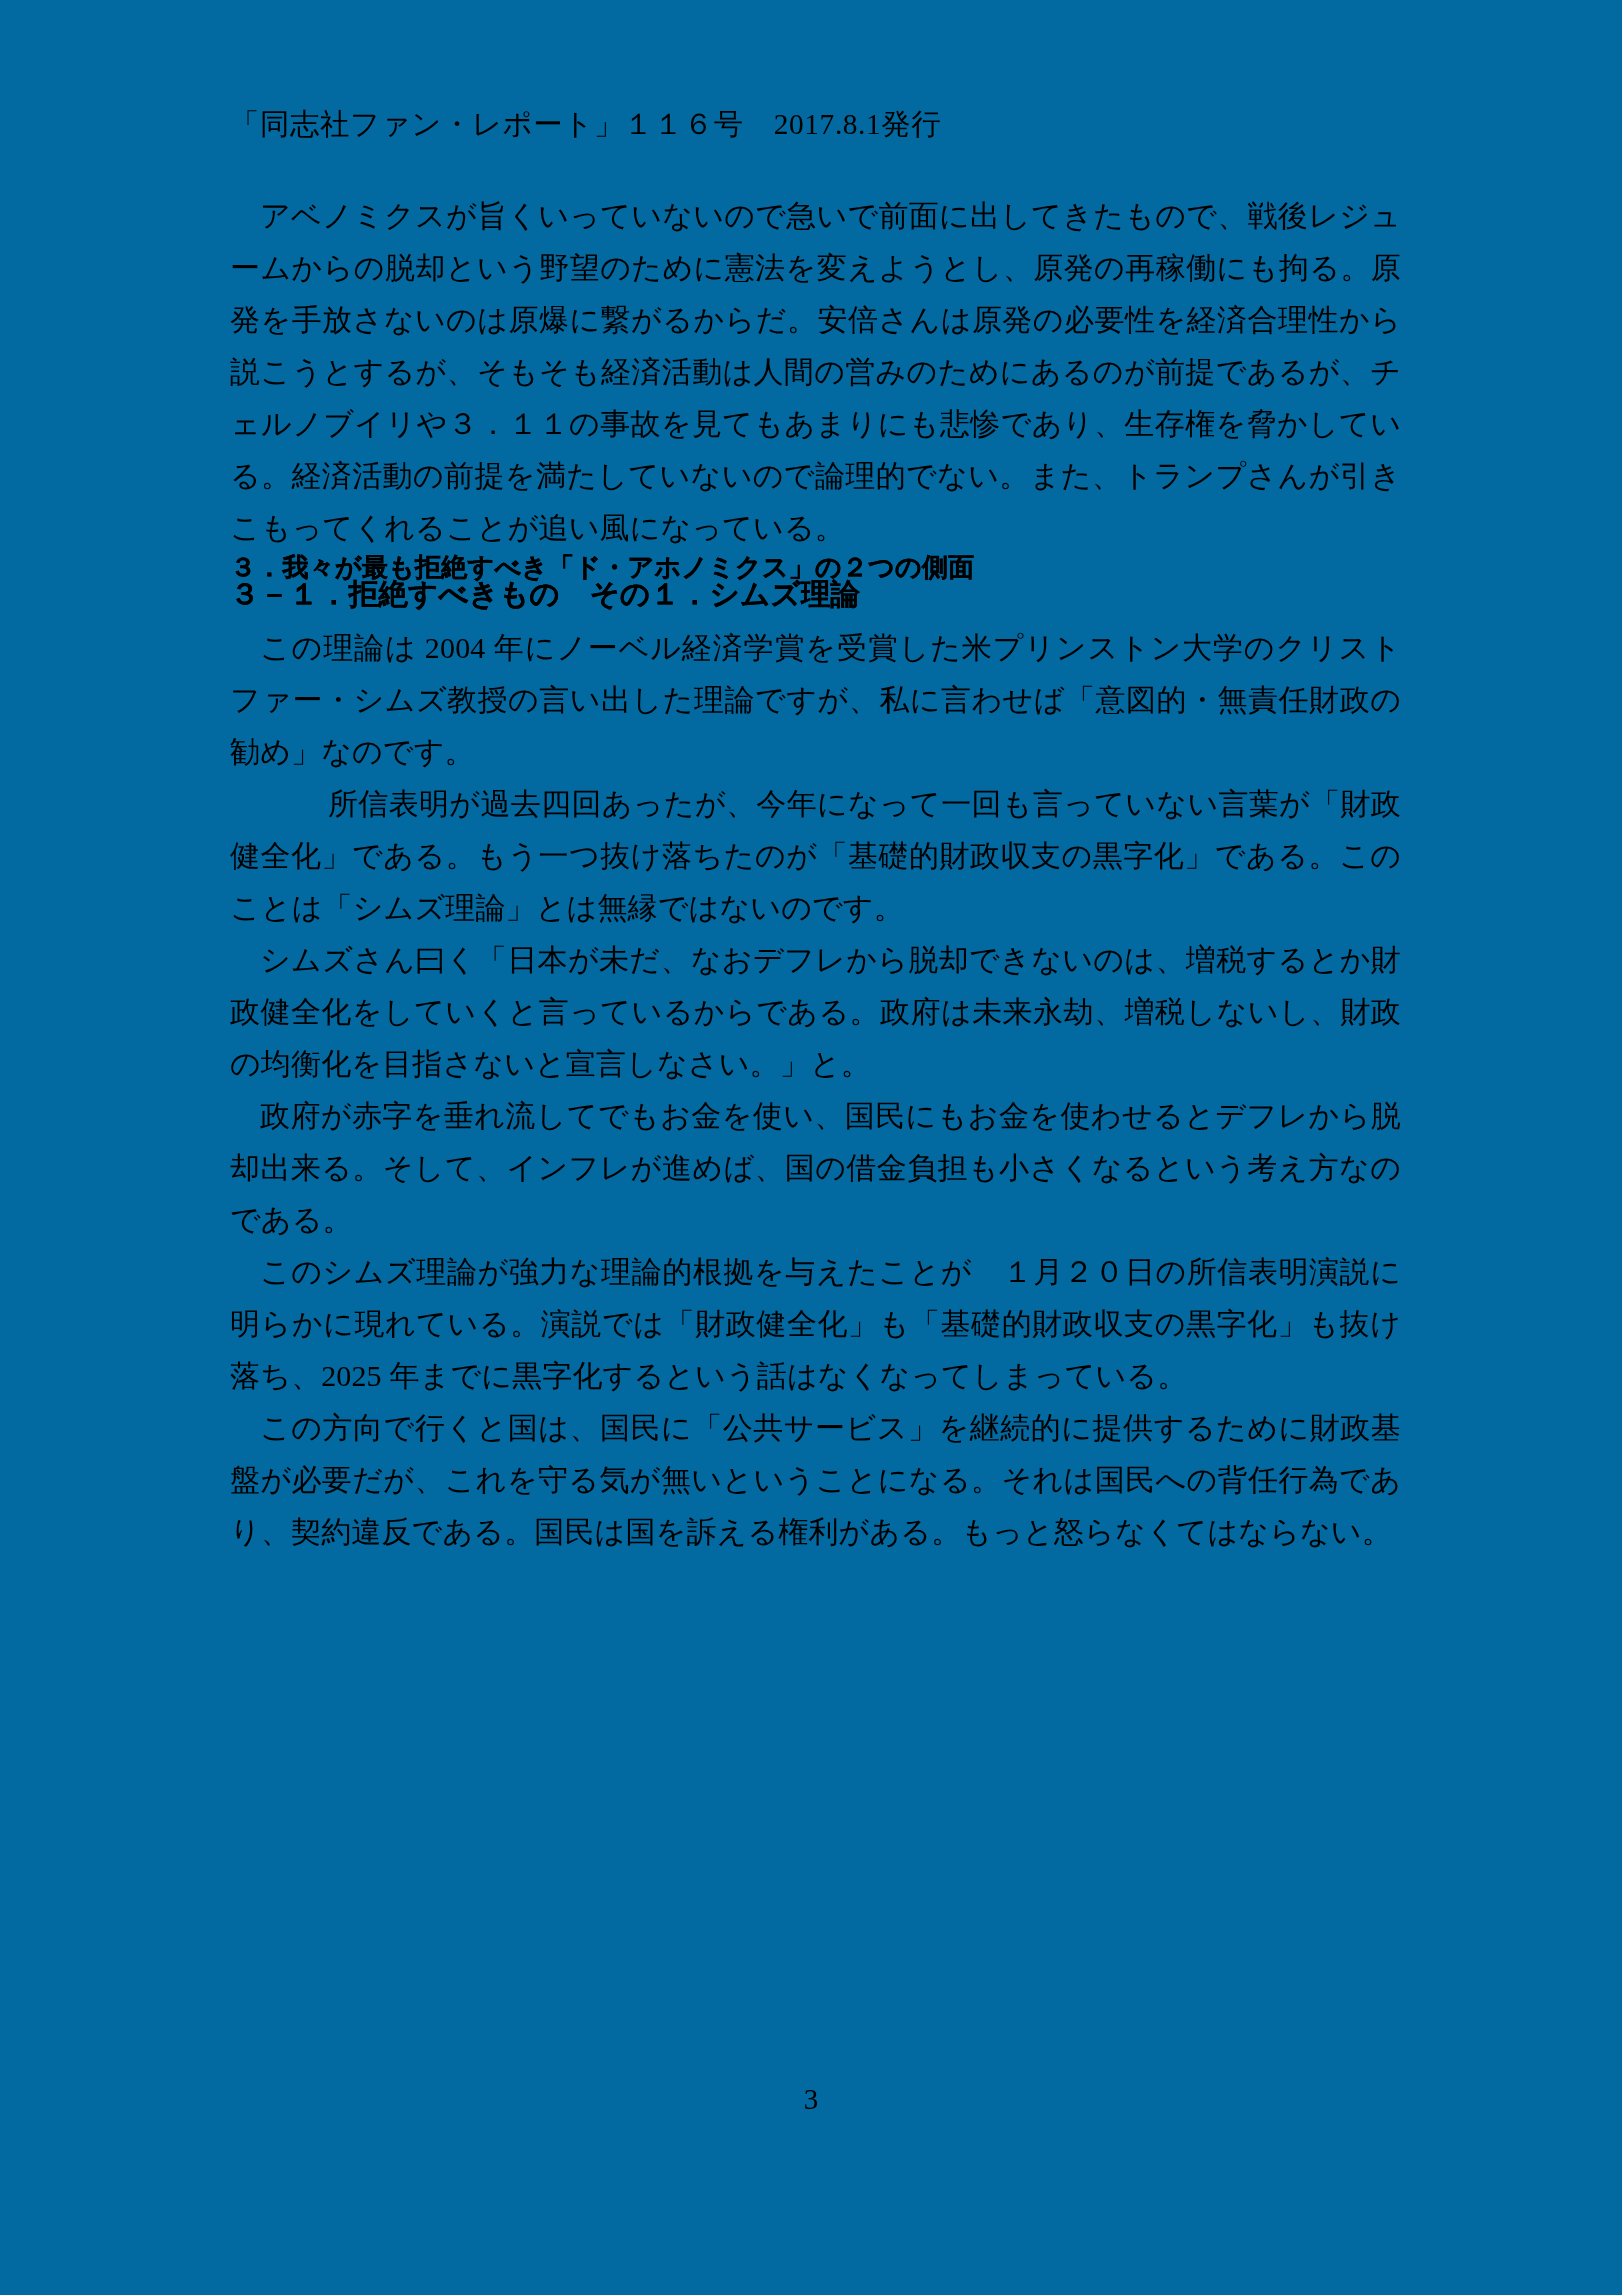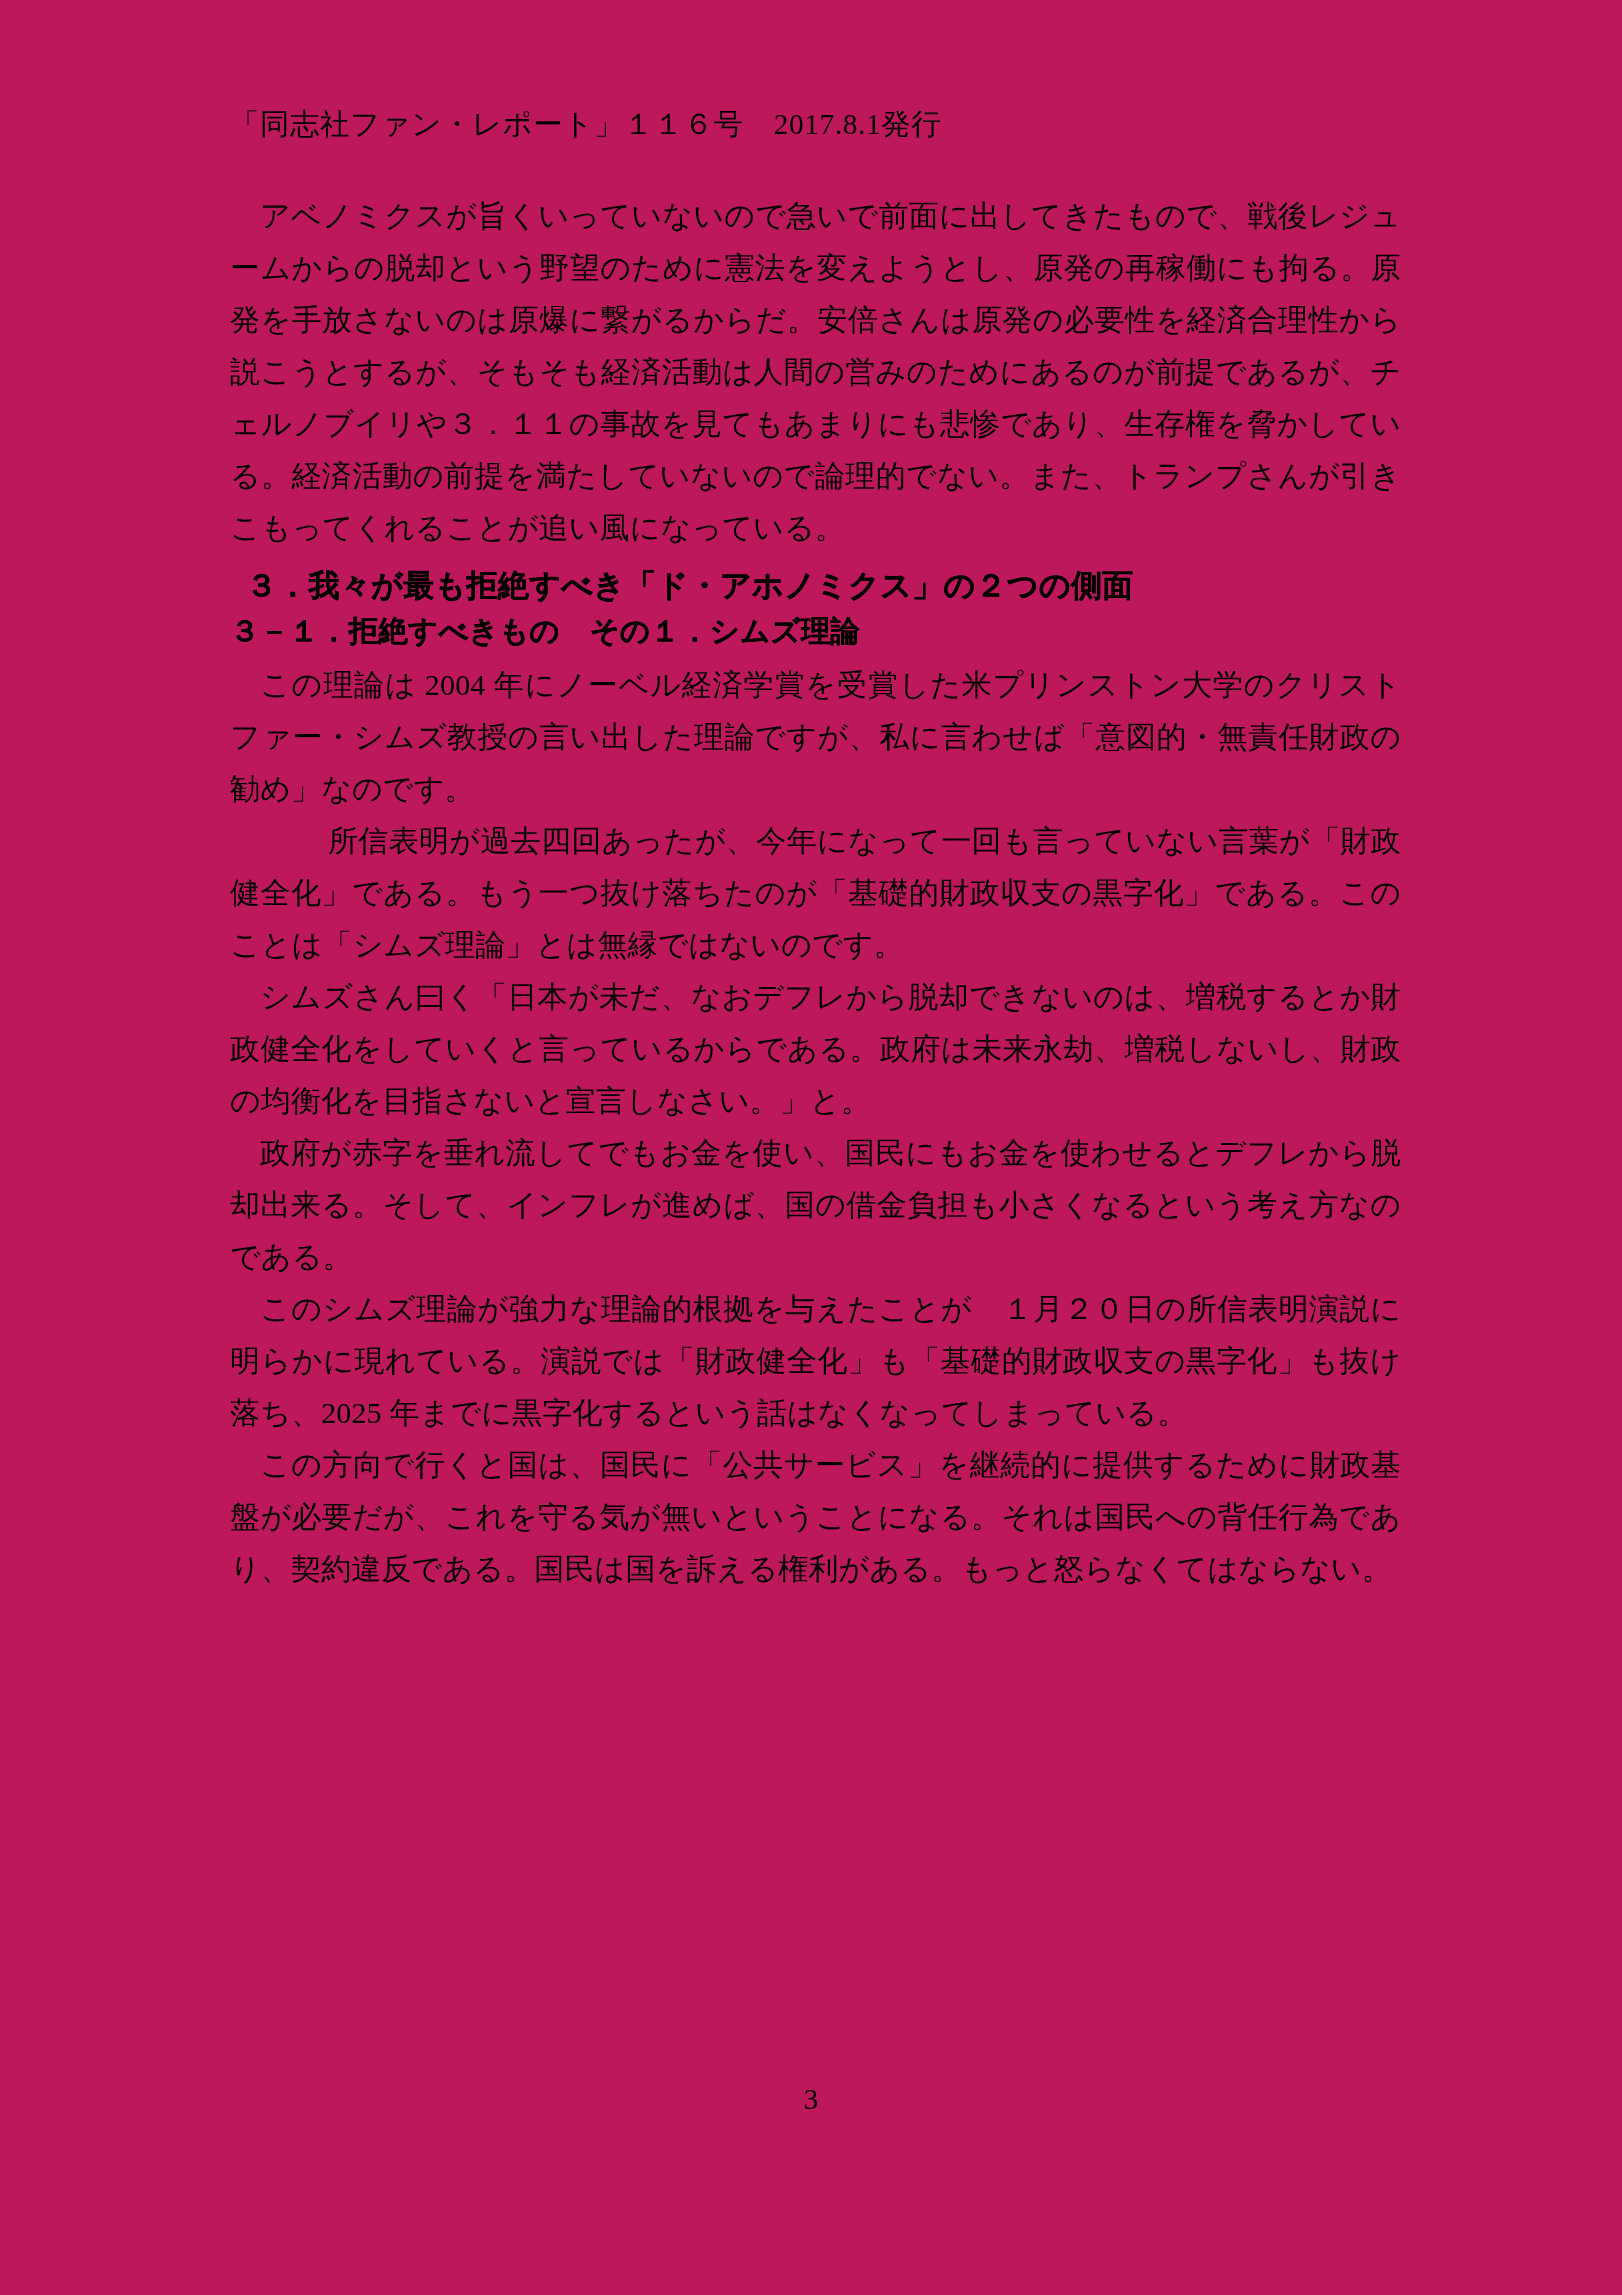--- a/index.html
+++ b/index.html
@@ -8,21 +8,21 @@
     background: #ffffff;
   }
   body {
     font-family: "Liberation Serif", "DejaVu Serif", serif;
     color: #000000;
   }
   .page {
     position: relative;
     width: 1622px;
     height: 2295px;
-    background: #be185d;
+    background: #0369a1;
     box-sizing: border-box;
     overflow: hidden;
   }
   .content {
     position: absolute;
     left: 230px;
     top: 0;
     width: 1171px;
   }
 
@@ -48,22 +48,22 @@
     text-justify: inter-character;
     letter-spacing: 0.005em;
     text-indent: 30px;
   }
   p.para.indent-wide {
     text-indent: 98px;
   }
 
   
   h2.section-heading {
-    margin: 16px;
-    font-size: 31px;
+    margin: 0;
+    font-size: 26px;
     line-height: 1.0;
     font-weight: bold;
     letter-spacing: 0.01em;
     font-family: "DejaVu Sans", "Liberation Sans", sans-serif;
     -webkit-text-stroke: 0.3px #000;
   }
   h3.sub-heading {
     margin: 0;
     font-size: 29.4px;
     line-height: 1.0;

